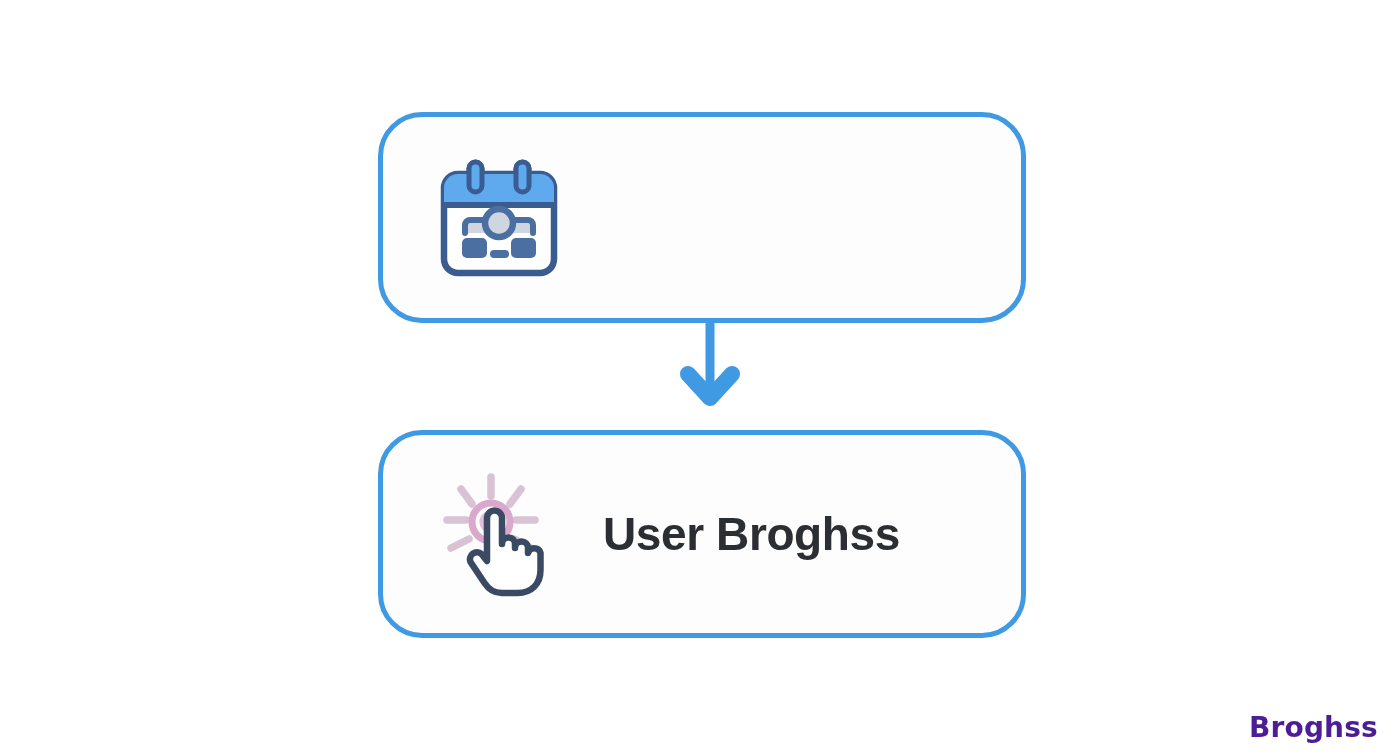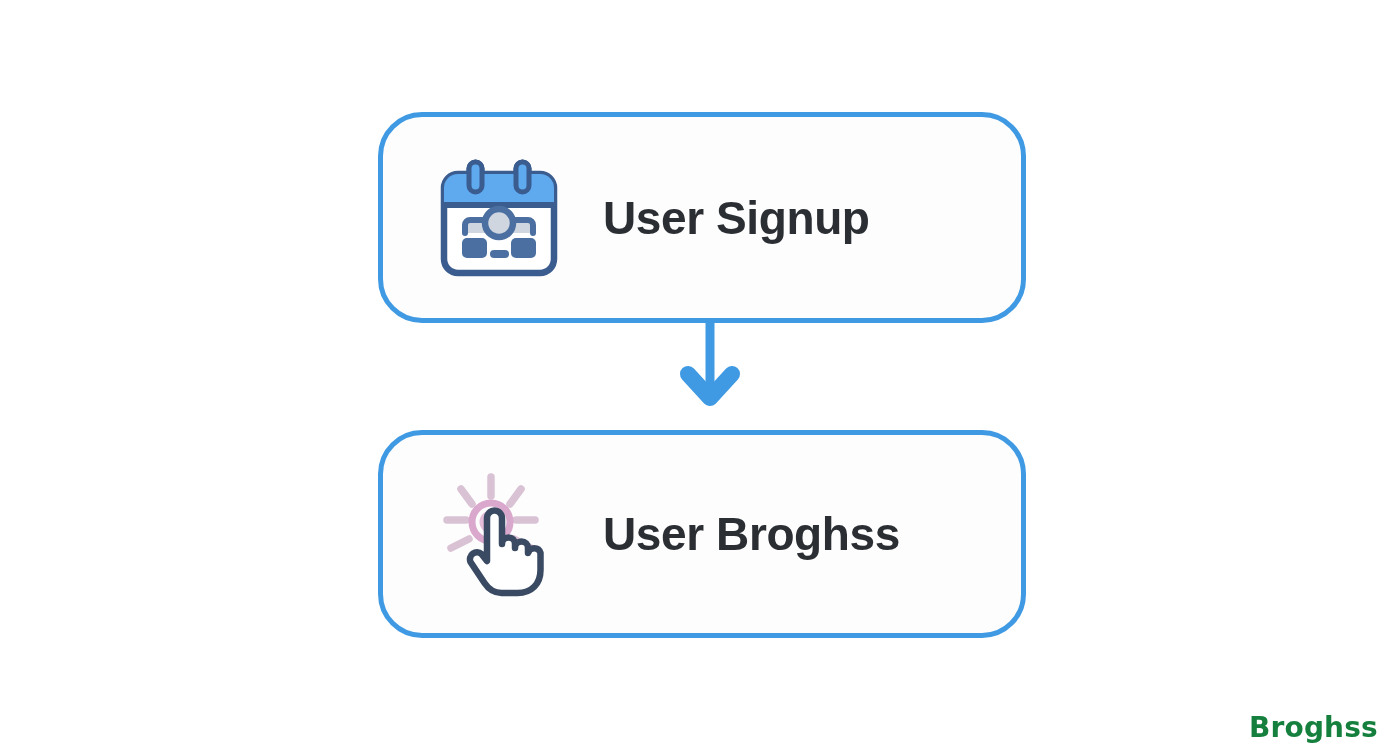--- a/index.html
+++ b/index.html
@@ -76,21 +76,21 @@
     overflow: visible;
   }
 
   
   #watermark {
     position: absolute;
     right: 14px;
     bottom: 8px;
     font-size: 28px;
     font-weight: 700;
-    color: #15803d;
+    color: #4c1d95;
     letter-spacing: 0.2px;
     font-family: "DejaVu Sans", sans-serif;
     user-select: none;
   }
 </style>
 </head>
 <body>
 
 <div id="canvas">
 
@@ -109,21 +109,20 @@
       <rect x="34" y="8" width="13" height="30" rx="6.5" fill="#5fa9ef" stroke="#3a5c8f" stroke-width="5"></rect>
       <rect x="81" y="8" width="13" height="30" rx="6.5" fill="#5fa9ef" stroke="#3a5c8f" stroke-width="5"></rect>
 
       <path d="M30 79 v-8 a5 5 0 0 1 5 -5 h14 a20 20 0 0 1 30 0 h14 a5 5 0 0 1 5 5 v8" fill="#cfd6e0" stroke="#4a6fa0" stroke-width="6" stroke-linejoin="round" stroke-linecap="round"></path>
       <circle cx="64" cy="69" r="14" fill="#cfd6e0" stroke="#4a6fa0" stroke-width="6.5"></circle>
       <rect x="27" y="84" width="25" height="20" rx="5" fill="#4a6fa0"></rect>
       <rect x="76" y="84" width="25" height="20" rx="5" fill="#4a6fa0"></rect>
       <rect x="55" y="96" width="19" height="8" rx="4" fill="#4a6fa0"></rect>
     </svg>
 
-    <div class="node-label">User Signup</div>
   </div>
 
   <svg id="connector" viewBox="0 0 110 100">
     <line x1="50" y1="0" x2="50" y2="72" stroke="#3f9ae3" stroke-width="9" stroke-linecap="butt"></line>
     <path d="M28 56 L50 80 L72 56" fill="none" stroke="#3f9ae3" stroke-width="16" stroke-linejoin="round" stroke-linecap="round"></path>
   </svg>
 
   <div class="flow-node" id="node-action">
 
     <svg class="node-icon" viewBox="0 0 128 128">

